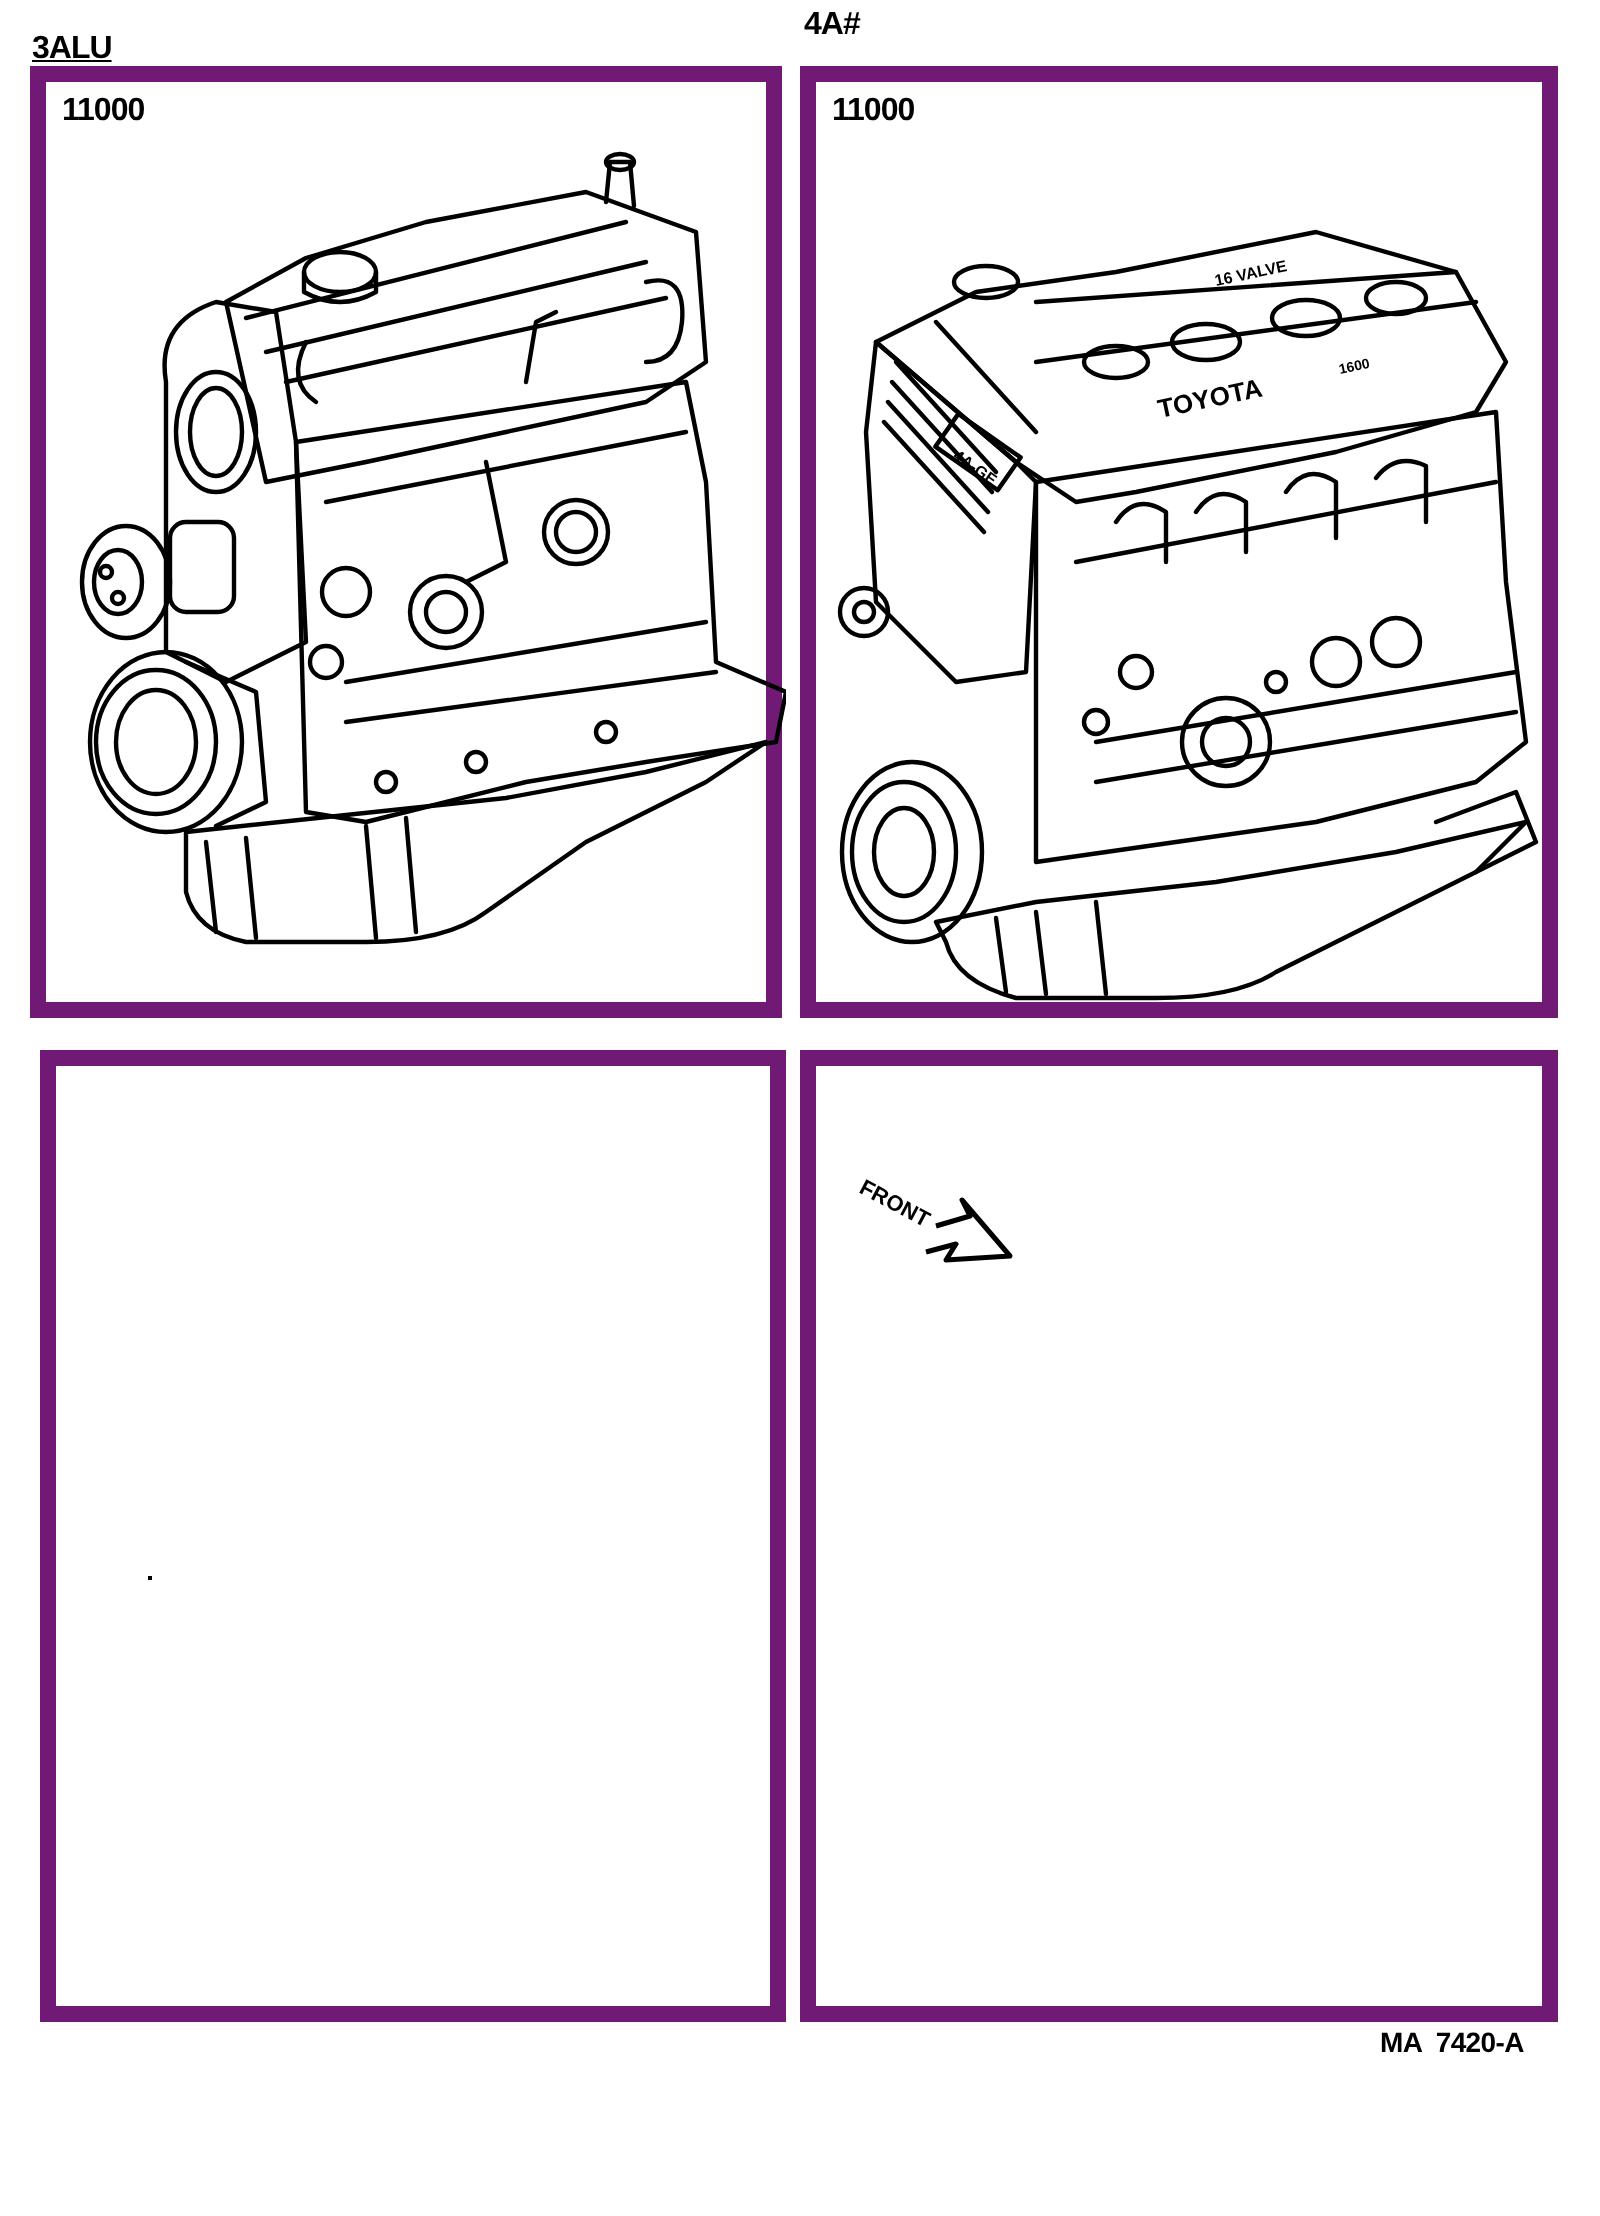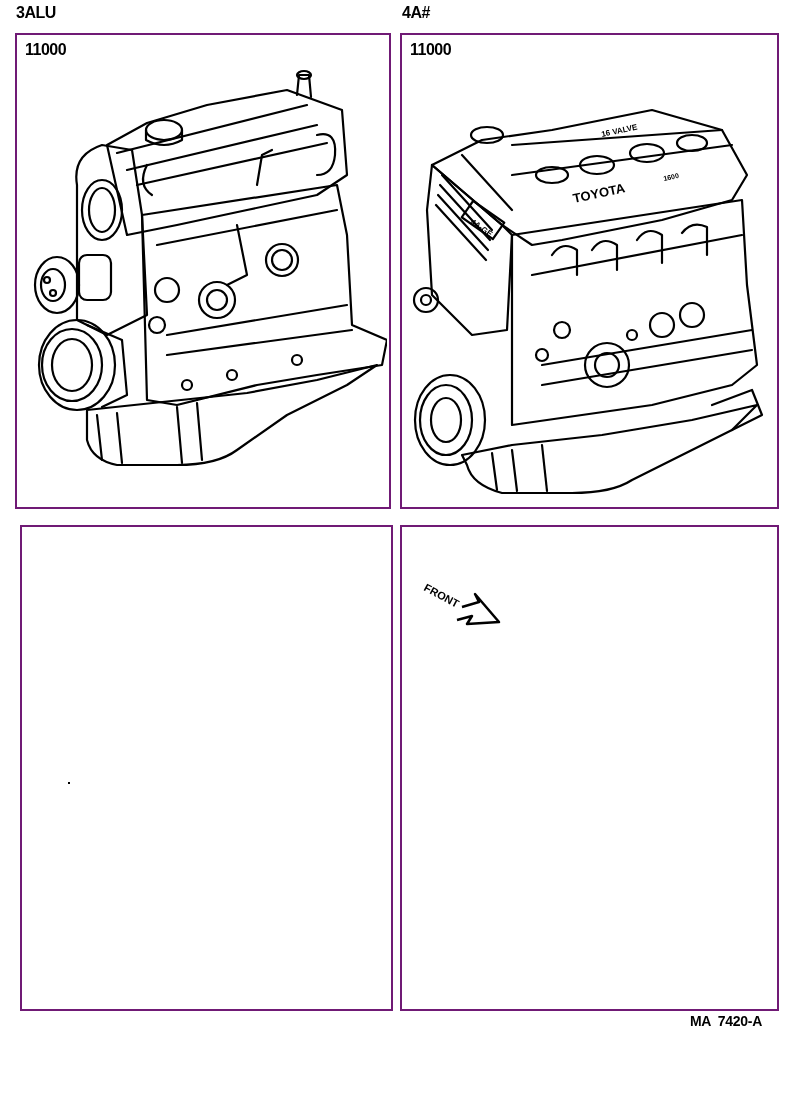--- a/index.html
+++ b/index.html
@@ -4,35 +4,35 @@
   <style>
     html, body { margin: 0; padding: 0; background: #ffffff; }
     body {
       width: 800px; height: 1108px; position: relative; overflow: hidden;
       font-family: "Liberation Sans", sans-serif; color: #000;
     }
     .model-label {
       position: absolute; font-weight: bold; font-size: 16px; letter-spacing: -0.5px;
     }
     .panel {
-      position: absolute; border: 2px solid #701a75; box-sizing: border-box; background: #fff;
+      position: absolute; border: 8px solid #701a75; box-sizing: border-box; background: #fff;
     }
     .part-no {
       position: absolute; left: 8px; top: 6px; font-weight: bold; font-size: 16px; letter-spacing: -0.5px;
     }
     .illustration { position: absolute; }
     .footer-code {
       position: absolute; font-weight: bold; font-size: 14px; letter-spacing: -0.3px;
     }
     svg text { font-family: "Liberation Sans", sans-serif; font-weight: bold; }
   </style>
 </head>
 <body>
 
-<div class="model-label" style="left:16px; top:4px;">3ALU</div>
+<div class="model-label" style="left:16px; top:16px;text-decoration:underline;">3ALU</div>
 <div class="panel" style="left:15px; top:33px; width:376px; height:476px;">
   <div class="part-no">11000</div>
   <svg class="illustration" width="370" height="470" viewBox="0 0 370 470" style="left:0; top:0;">
     <g fill="none" stroke="#000" stroke-width="2.2" stroke-linejoin="round" stroke-linecap="round">
 
       <path d="M90 110 L130 88 L190 70 L270 55 L325 75 L330 140 L300 160 L230 175 L160 190 L110 200 Z"></path>
       <path d="M100 118 L290 70"></path>
       <path d="M110 135 L300 90"></path>
       <path d="M120 150 L310 108"></path>
 

